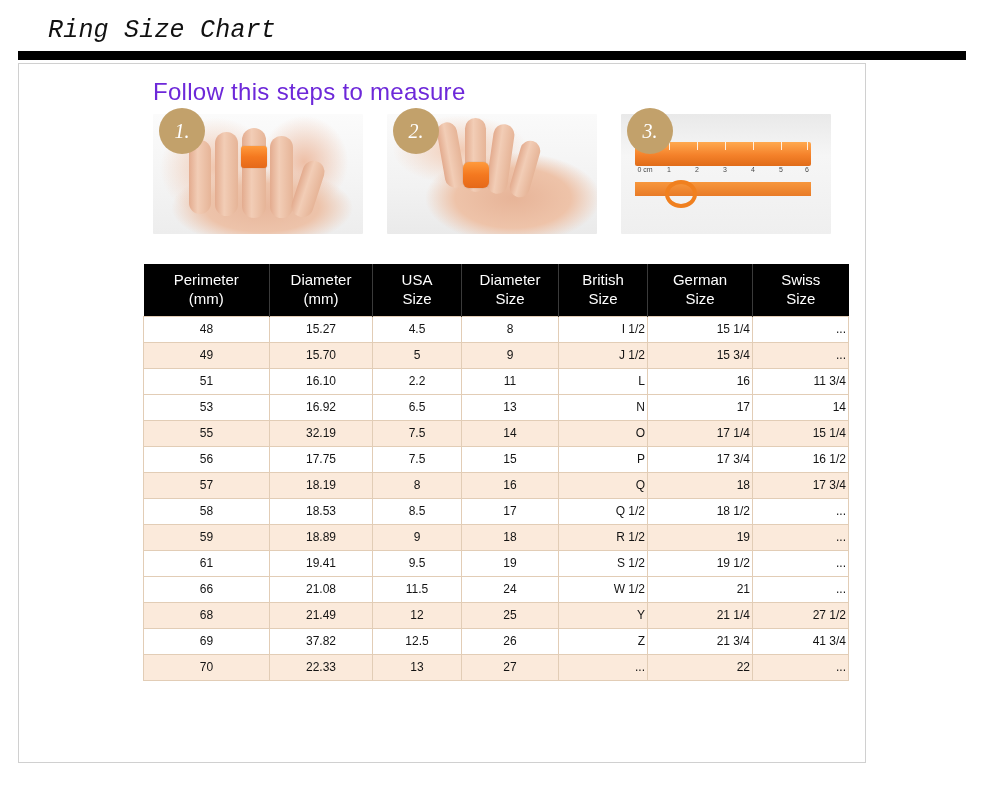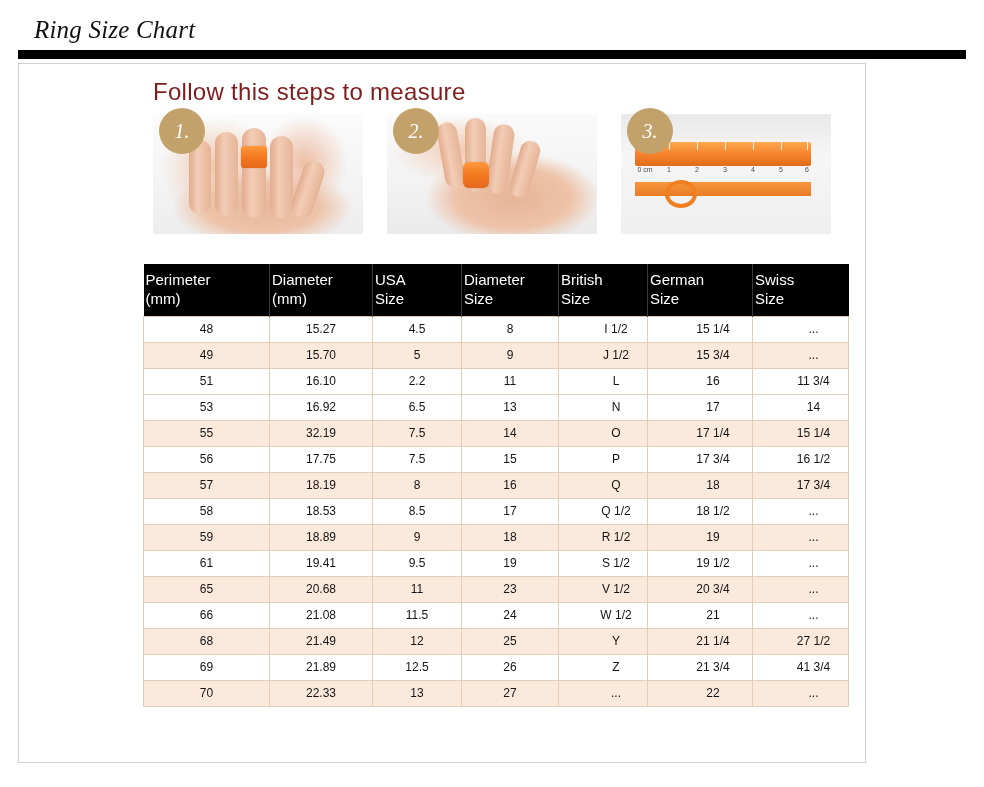--- a/index.html
+++ b/index.html
@@ -10,25 +10,25 @@
   body {
     width: 984px;
     height: 787px;
     font-family: "Liberation Sans", sans-serif;
     position: relative;
     overflow: hidden;
   }
 
   
   .page-title {
-    font-family: Liberation Serif, serif;
+    font-family: Liberation Mono, monospace;
     font-style: italic;
     font-size: 25px;
     color: #111111;
-    padding: 16px 0 4px 34px;
+    padding: 16px 0 4px 48px;
     letter-spacing: 0.2px;
   }
   .title-rule {
     height: 9px;
     background: #000000;
     margin: 2px 18px 0 18px;
   }
 
   
   .panel {
@@ -38,21 +38,21 @@
     width: 848px;
     height: 700px;
     border: 1px solid #d0d0d0;
     background: #ffffff;
     box-sizing: border-box;
   }
 
   .steps-heading {
     font-family: "Liberation Sans", sans-serif;
     font-size: 24px;
-    color: #7f1d1d;
+    color: #6d28d9;
     padding: 14px 0 0 134px;
     letter-spacing: 0.3px;
   }
 
   
   .steps-row {
     position: absolute;
     left: 134px;
     top: 50px;
     width: 700px;
@@ -174,34 +174,34 @@
     width: 705px;
     table-layout: fixed;
   }
   table.size-chart thead th {
     background: #000000;
     color: #ffffff;
     font-size: 15px;
     font-weight: normal;
     padding: 7px 2px;
     line-height: 1.25;
-    text-align: left;
+    text-align: center;
     border-left: 1px solid #3a3a3a;
   }
   table.size-chart thead th:first-child { border-left: none; }
   table.size-chart tbody td {
     font-size: 12px;
     color: #141414;
     text-align: center;
     padding: 5px 2px;
     border: 1px solid #e2cdb6;
     height: 15px;
   }
   table.size-chart tbody td.left {
-    text-align: center;
+    text-align: right;
     padding-left: 28px;
   }
   table.size-chart tbody tr.odd td {
     background: #ffffff;
   }
   table.size-chart tbody tr.even td {
     background: #fbeadb;
   }
 </style>
 </head>
@@ -400,50 +400,41 @@
           </tr>
           <tr class="odd">
             <td>61</td>
             <td>19.41</td>
             <td>9.5</td>
             <td>19</td>
             <td class="left">S 1/2</td>
             <td class="left">19 1/2</td>
             <td class="left">...</td>
           </tr>
-          <tr class="even">
-            <td>65</td>
-            <td>20.68</td>
-            <td>11</td>
-            <td>23</td>
-            <td class="left">V 1/2</td>
-            <td class="left">20 3/4</td>
-            <td class="left">...</td>
-          </tr>
           <tr class="odd">
             <td>66</td>
             <td>21.08</td>
             <td>11.5</td>
             <td>24</td>
             <td class="left">W 1/2</td>
             <td class="left">21</td>
             <td class="left">...</td>
           </tr>
           <tr class="even">
             <td>68</td>
             <td>21.49</td>
             <td>12</td>
             <td>25</td>
             <td class="left">Y</td>
             <td class="left">21 1/4</td>
             <td class="left">27 1/2</td>
           </tr>
           <tr class="odd">
             <td>69</td>
-            <td>21.89</td>
+            <td>37.82</td>
             <td>12.5</td>
             <td>26</td>
             <td class="left">Z</td>
             <td class="left">21 3/4</td>
             <td class="left">41 3/4</td>
           </tr>
           <tr class="even">
             <td>70</td>
             <td>22.33</td>
             <td>13</td>

